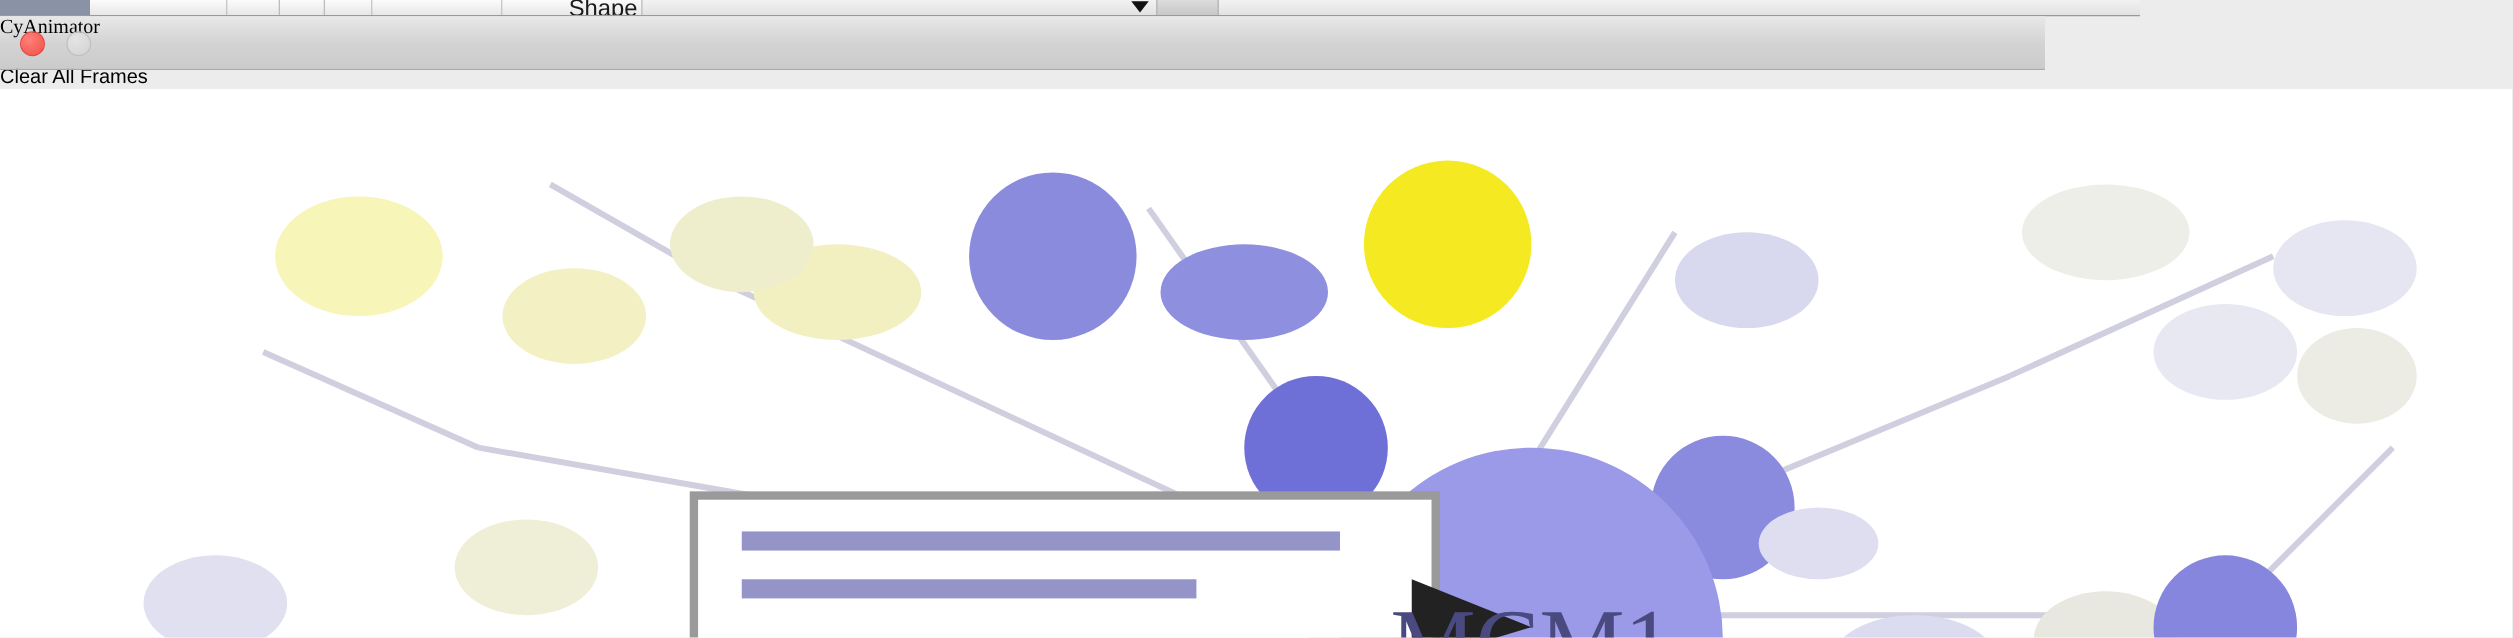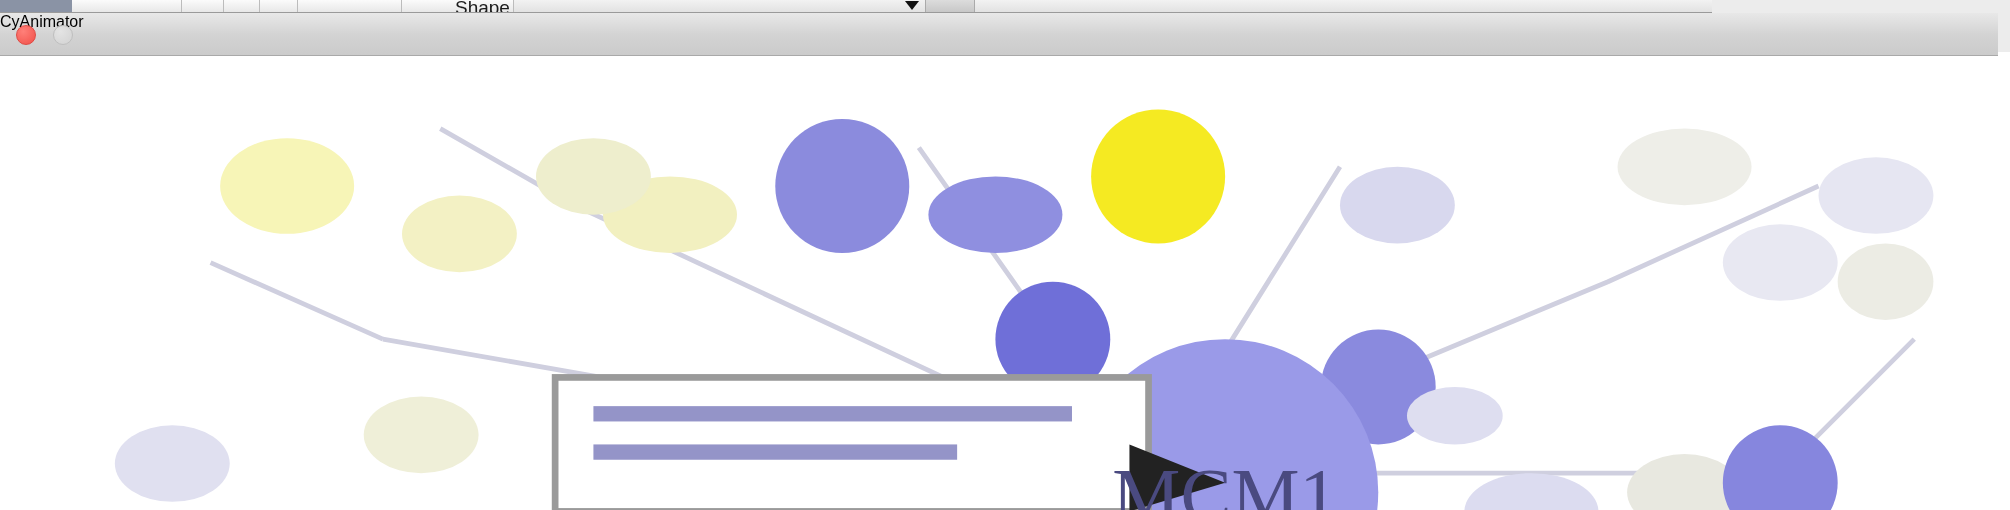--- a/index.html
+++ b/index.html
@@ -37,23 +37,24 @@
     border-top: 9px solid #111;
   }
   .bg-strip-slider {
     position: absolute; left: 925px; top: 0px; width: 50px; height: 13px;
     background: linear-gradient(to bottom,#dcdcdc,#c6c6c6);
     border-left: 1px solid #aaa; border-right: 1px solid #aaa;
   }
 
   
   .titlebar {
-    position: absolute; left: 0; top: 13px; width: 1998px; height: 43px;
+    position: absolute; left: 0; top: 13px; width: 1636px; height: 43px;
     background: linear-gradient(to bottom, #e8e8e8 0%, #d3d3d3 52%, #cbcbcb 100%);
     border-bottom: 1px solid #a9a9a9;
+    font-family: Liberation Serif, serif;
   }
   .traffic { position: absolute; top: 12px; width: 20px; height: 20px; border-radius: 50%; }
   .tl-close { left: 16px;  background: radial-gradient(circle at 35% 30%, #ff8079, #f15049); border: 1px solid #df4a43; }
   .tl-min   { left: 53px;  background: radial-gradient(circle at 35% 30%, #e4e4e4, #d2d2d2); border: 1px solid #bfbfbf; }
   .tl-max   { left": 0; left: 90px;  background: radial-gradient(circle at 35% 30%, #52d86a, #22bf3e); border: 1px solid #1faa36; }
   .window-title {
     position: absolute; left: 0; top: 0; width: 2010px; height: 43px;
     line-height: 43px; text-align: center;
     font-size: 22px; color: #3b3b3b;
   }
@@ -198,20 +199,23 @@
     <span>
       <svg width="26" height="30" viewBox="0 0 26 30">
         <path d="M3 7 h20 l-2 21 a2 2 0 0 1 -2 2 H7 a2 2 0 0 1 -2 -2 Z" fill="none" stroke="#6b6b6b" stroke-width="2"></path>
         <path d="M1 6.5 h24" stroke="#6b6b6b" stroke-width="2.4" stroke-linecap="round"></path>
         <path d="M9.5 6.5 v-3 a1.5 1.5 0 0 1 1.5 -1.5 h4 a1.5 1.5 0 0 1 1.5 1.5 v3" fill="none" stroke="#6b6b6b" stroke-width="2"></path>
         <path d="M10 12 v13 M13 12 v13 M16 12 v13" stroke="#6b6b6b" stroke-width="1.8"></path>
       </svg>
     </span>
   </div>
 
+  <div class="tb-btn tb-clear">
+    <span>Clear All Frames</span>
+  </div>
 </div>
 
 <div class="timeline-panel">
 
   <div class="thumb" style="left:296px;">
     <svg viewBox="0 0 210 87" preserveAspectRatio="none">
       <rect width="210" height="87" fill="#ffffff"></rect>
       <g stroke="#cfcfdf" stroke-width="0.5" fill="none">
         <path d="M120 44 L60 16 M120 44 L40 30 M120 44 L30 62 M120 44 L70 74 M120 44 L100 80
                  M120 44 L150 78 M120 44 L170 60 M120 44 L186 44 M120 44 L168 24 M120 44 L140 12

